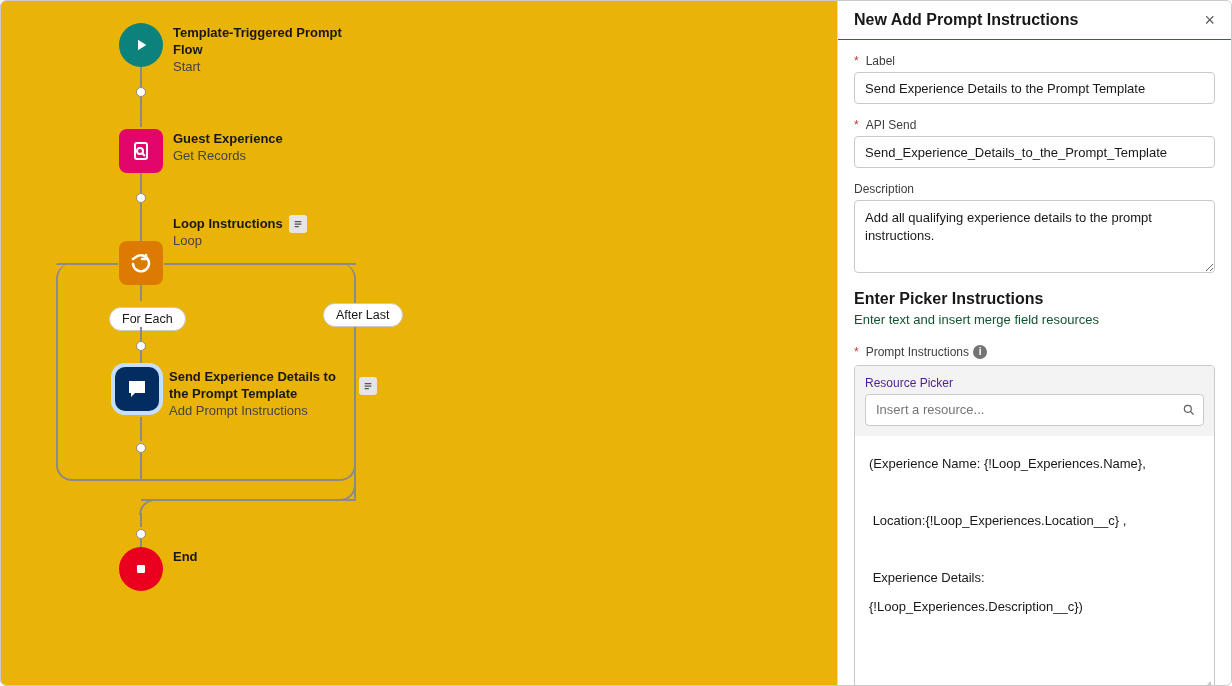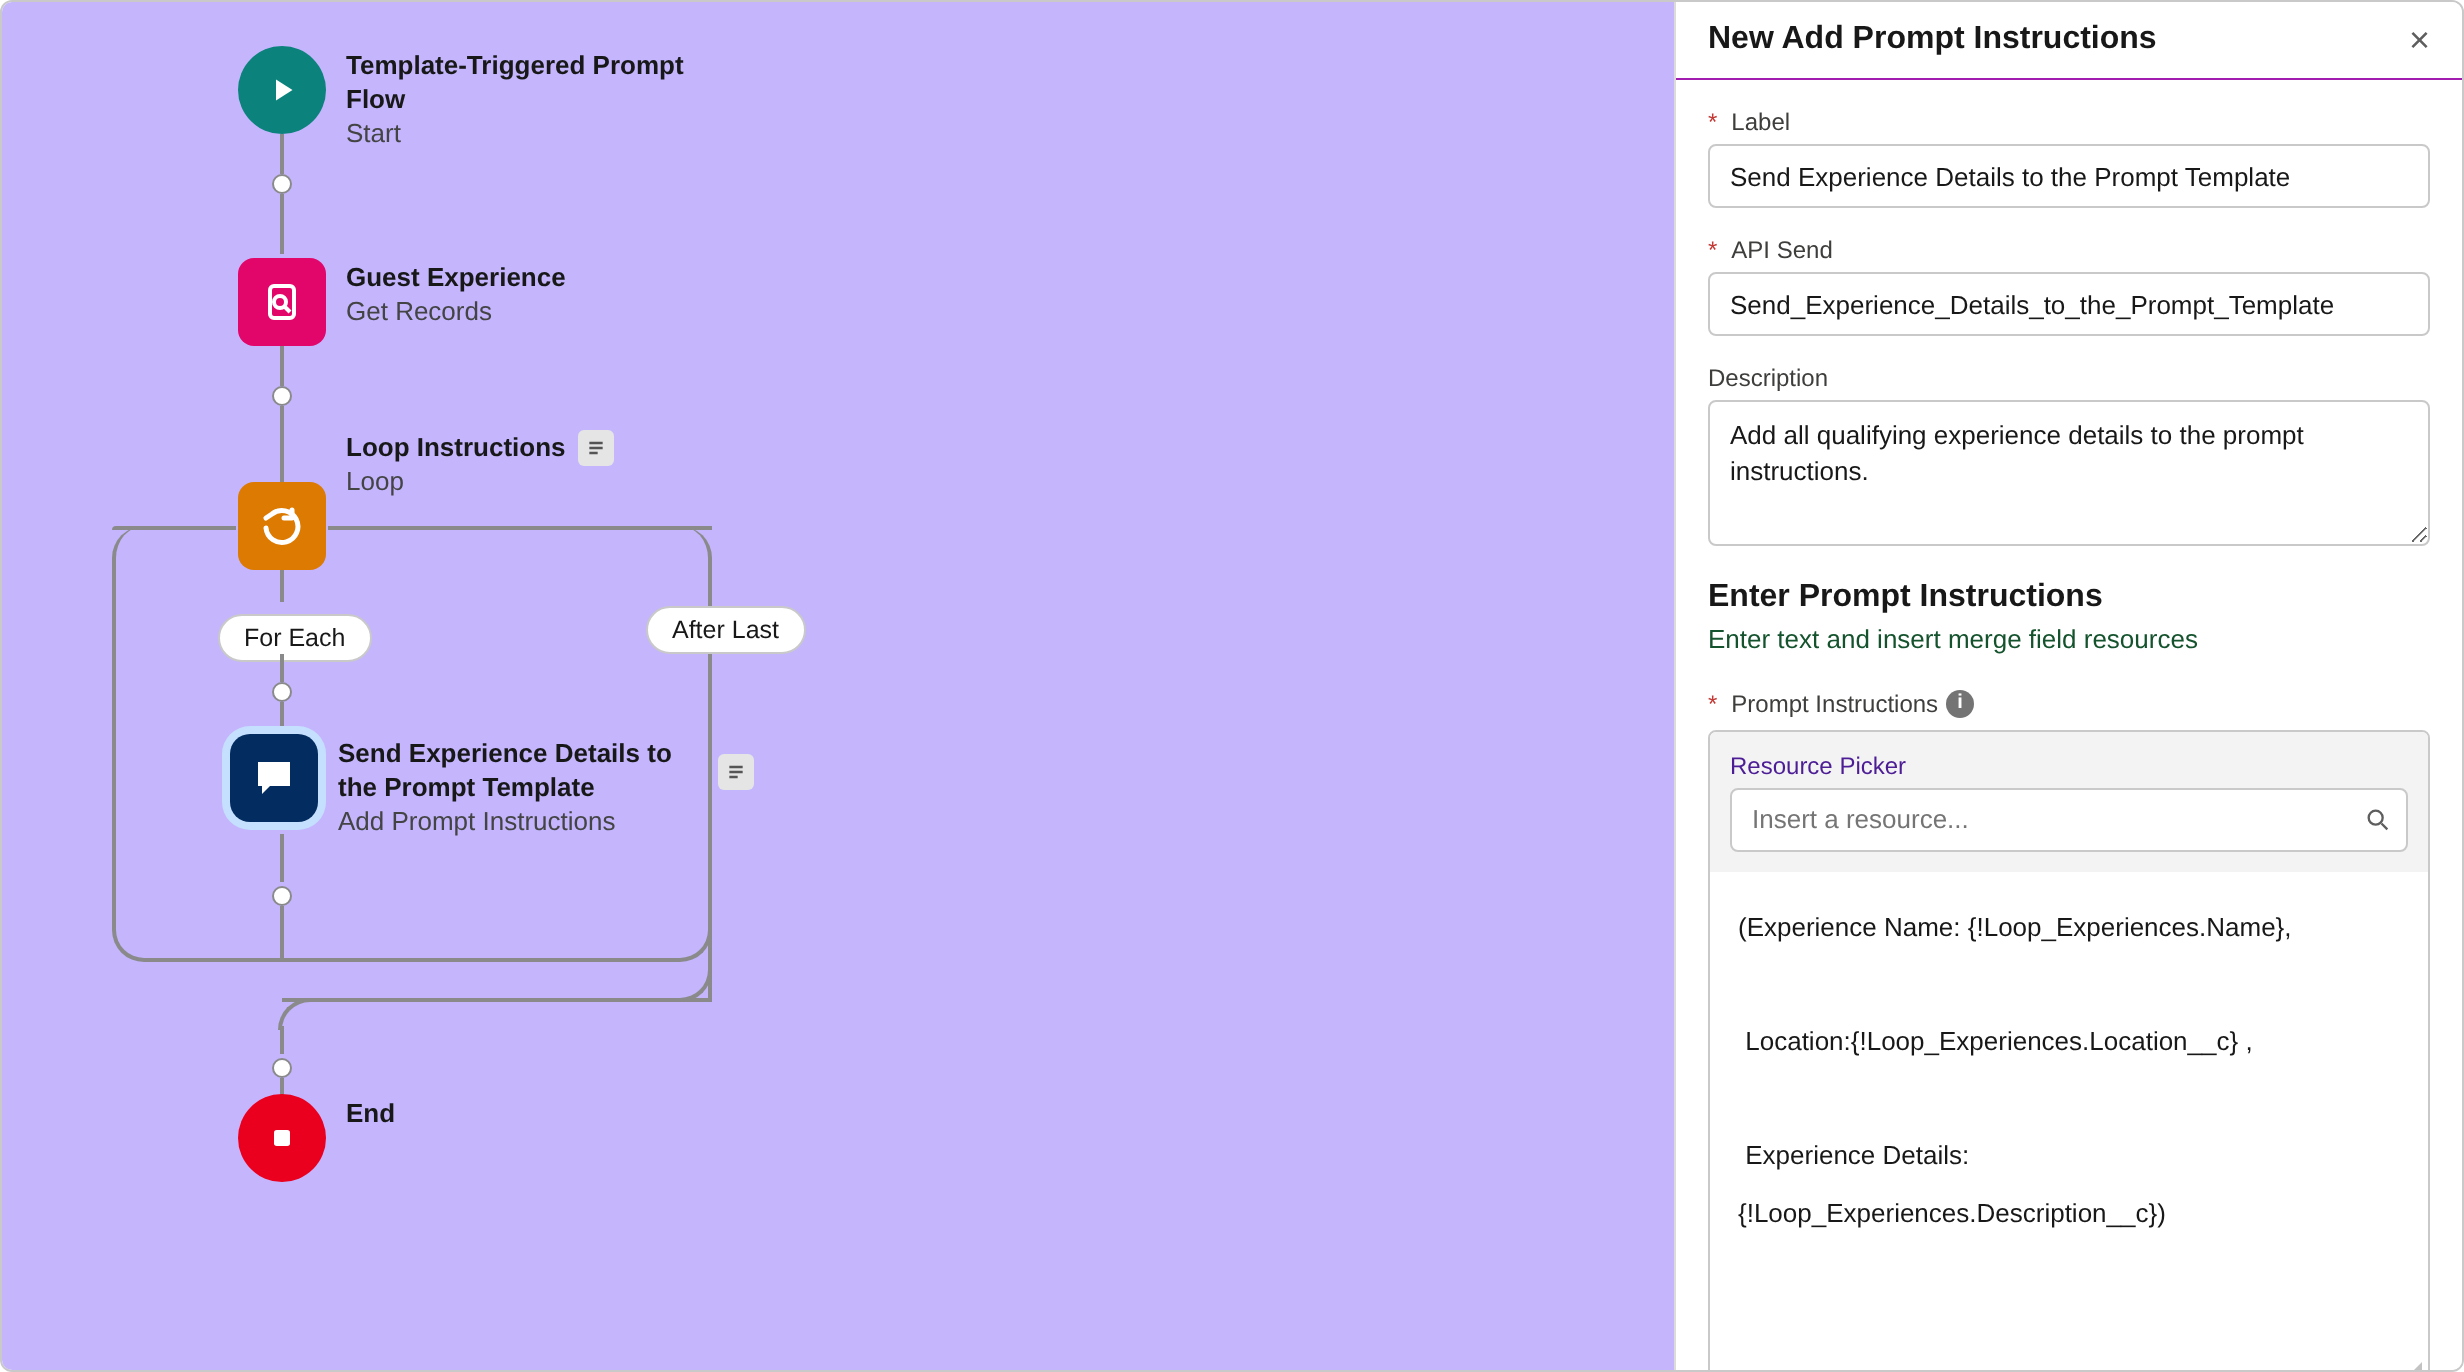--- a/index.html
+++ b/index.html
@@ -15,21 +15,21 @@
     border: 1px solid #c9c9c9;
     border-radius: 6px;
     display: flex;
     overflow: hidden;
     position: relative;
     background: #fff;
   }
   .canvas {
     flex: 1;
     position: relative;
-    background: #c4b5fd;
+    background: #eab308;
     text-decoration: underline;
   }
   .panel {
     width: 394px;
     border-left: 1px solid #dddbda;
     display: flex;
     flex-direction: column;
     background: #fff;
   }
   .panel-header {
@@ -395,21 +395,21 @@
         <div class="field-label req">API Send</div>
         <input class="input" type="text" value="Send_Experience_Details_to_the_Prompt_Template" style="">
       </div>
 
       <div class="field">
         <div class="field-label">Description</div>
         <textarea class="textarea" rows="3" style="">Add all qualifying experience details to the prompt instructions.</textarea>
       </div>
 
       <div class="section-head">
-        <h3>Enter Prompt Instructions</h3>
+        <h3>Enter Picker Instructions</h3>
       </div>
       <div class="section-sub">Enter text and insert merge field resources</div>
 
       <div class="field-label req" style="margin-bottom:6px;">
         <span>Prompt Instructions</span>
         <span class="info-icon">i</span>
       </div>
 
       <div class="resource-box">
         <div class="resource-top">

